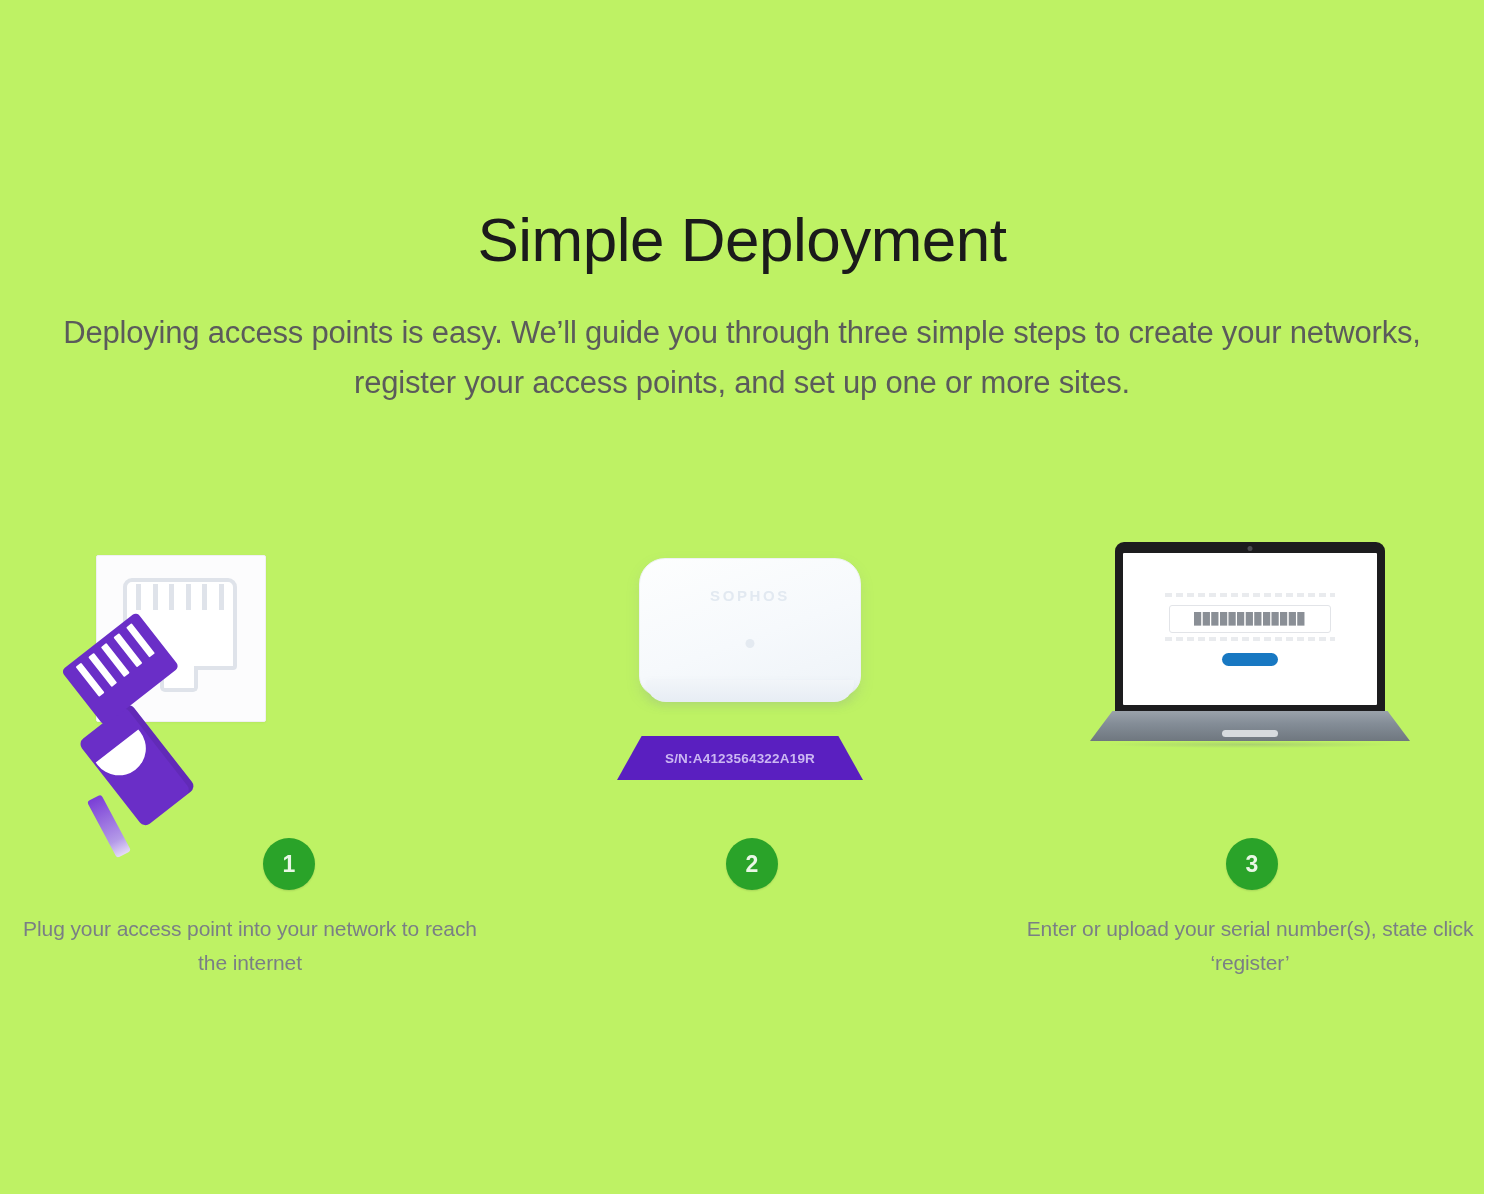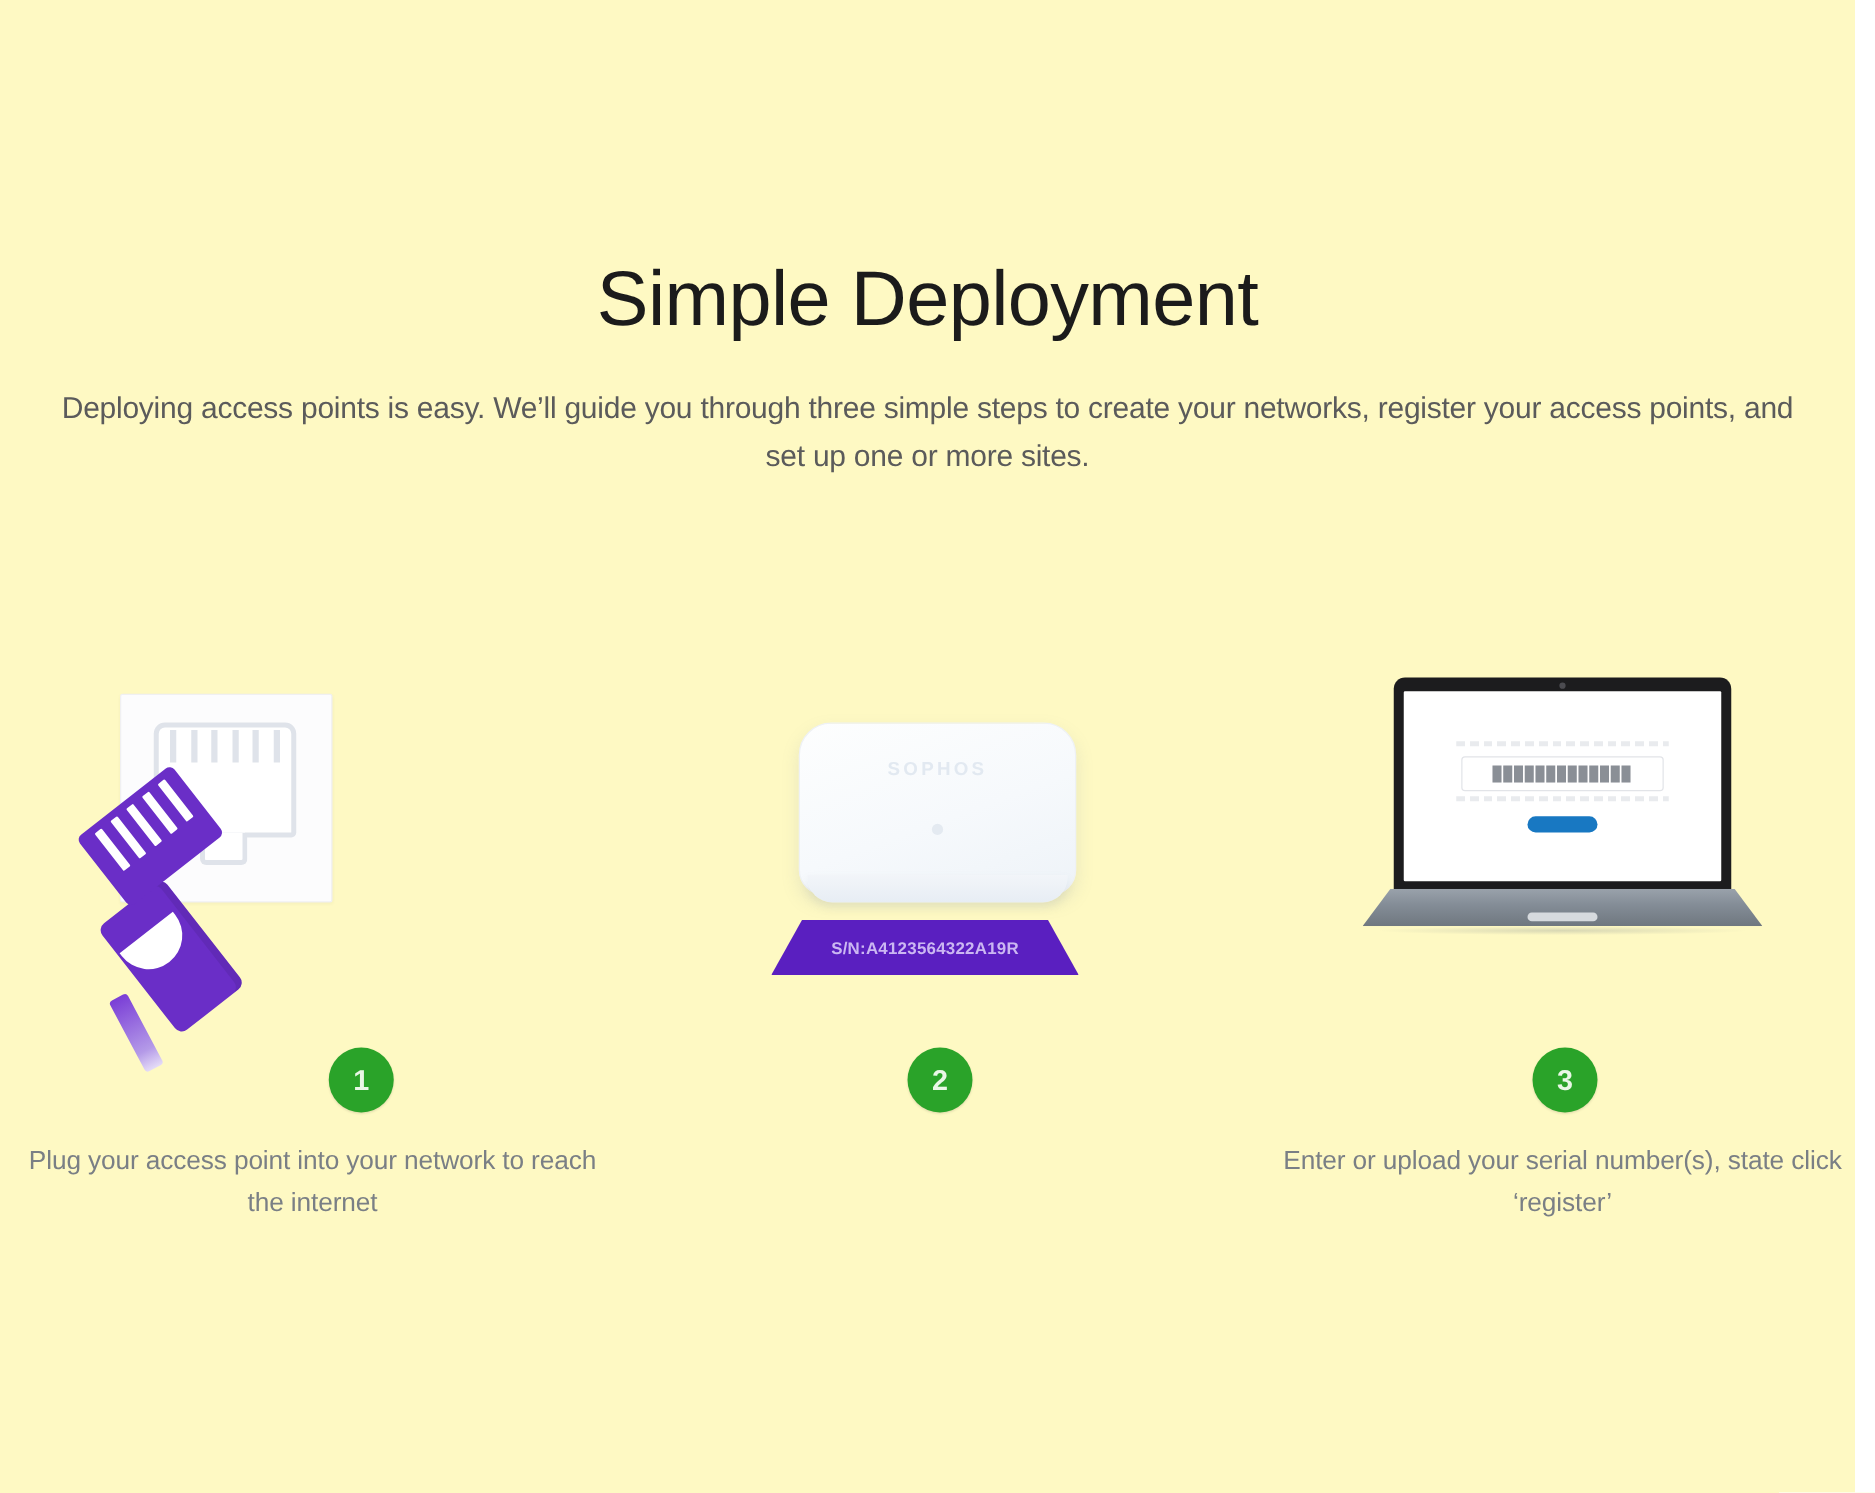--- a/index.html
+++ b/index.html
@@ -13,41 +13,41 @@
     font-family: "Liberation Sans", sans-serif;
     color: #3d3d3d;
     overflow: hidden;
     position: relative;
   }
 
   .page {
     width: 1484px;
     height: 1194px;
     position: relative;
-    background: #fef9c3;
+    background: #bef264;
   }
 
   
   .header {
     padding-top: 206px;
     text-align: center;
   }
   .page-title {
     font-size: 62px;
     font-weight: 400;
     letter-spacing: -0.5px;
     color: #1b1b1b;
     margin: 0;
     line-height: 1.1;
     font-family: "Liberation Sans", sans-serif;
   }
   .page-subtitle {
     margin: 34px auto 0 auto;
     width: 1400px;
-    font-size: 24px;
+    font-size: 31px;
     font-weight: 400;
     line-height: 1.62;
     color: #5b5b5b;
     letter-spacing: -0.2px;
   }
 
   
   .steps {
     position: absolute;
     top: 520px;
@@ -203,21 +203,20 @@
     position: absolute;
     left: 34px;
     top: 0;
     width: 222px;
     height: 138px;
     background: linear-gradient(160deg, #fdfefe 0%, #f6f9fc 55%, #eef3f8 100%);
     border-radius: 26px 26px 20px 20px;
     border: 1px solid #eef1f5;
     box-shadow: 0 6px 14px rgba(125,140,165,0.16);
     box-sizing: border-box;
-    margin-top: 20px;
   }
   .ap-body::after {
     content: "";
     position: absolute;
     left: 6px;
     right: 6px;
     bottom: -7px;
     height: 22px;
     background: linear-gradient(180deg, #f2f5f9 0%, #e7edf4 100%);
     border-radius: 0 0 20px 20px;

